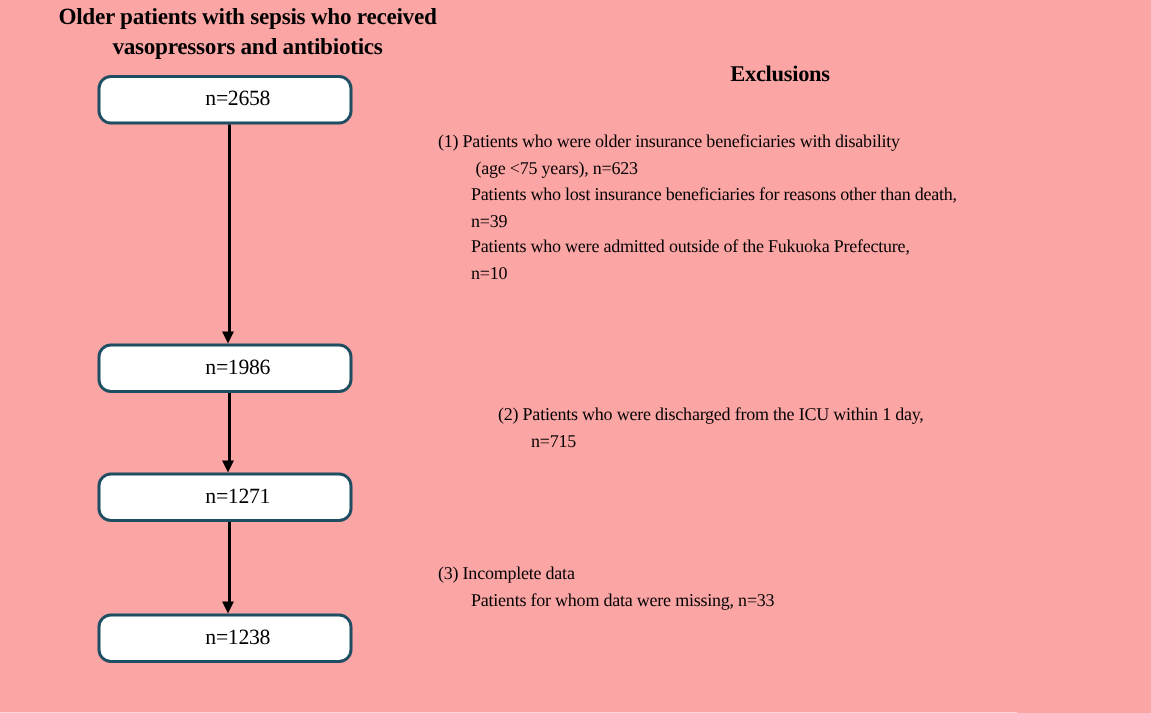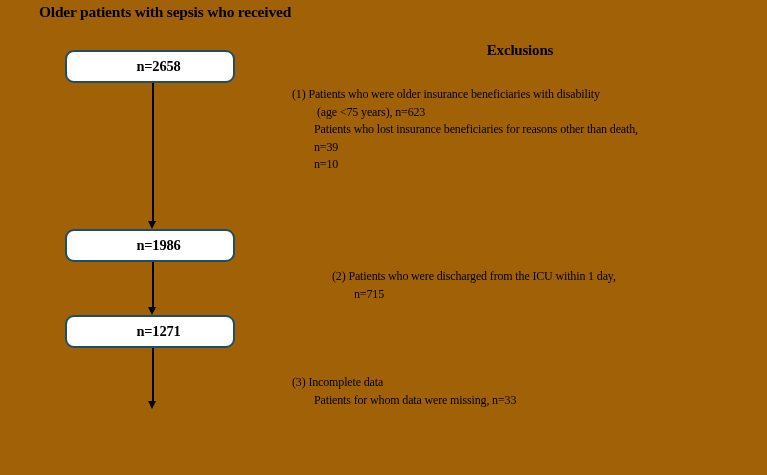--- a/index.html
+++ b/index.html
@@ -8,21 +8,21 @@
     background: #ffffff;
   }
   body {
     font-family: "Liberation Serif", "DejaVu Serif", serif;
     color: #000000;
   }
   #canvas {
     position: relative;
     width: 767px;
     height: 475px;
-    background: #a16207;
+    background: #fca5a5;
     overflow: hidden;
   }
 
   
   .flow-title {
     position: absolute;
     left: 0px;
     top: 2px;
     width: 330px;
     text-align: center;
@@ -39,21 +39,21 @@
     left: 65px;
     width: 170px;
     height: 33px;
     box-sizing: border-box;
     border: 2px solid #1f4e62;
     border-radius: 9px;
     background: #ffffff;
     display: flex;
     align-items: center;
     justify-content: center;
-    font-weight: bold;
+    font-weight: normal;
     font-size: 14.5px;
     letter-spacing: -0.2px;
     padding-left: 17px;
   }
   #box1 { top: 50px; }
   #box2 { top: 229px; }
   #box3 { top: 315px; }
   #box4 { top: 409px; }
 
   .connector {
@@ -124,25 +124,27 @@
   .excl-line.indent { padding-left: 22px; }
   .excl-line.indent-sm { padding-left: 25px; }
 </style>
 </head>
 <body>
 
 <div id="canvas">
 
   <div class="flow-title">
     <span class="line1">Older patients with sepsis who received</span>
+    <span class="line2">vasopressors and antibiotics</span>
   </div>
 
   <div class="node-box" id="box1">n=2658</div>
   <div class="node-box" id="box2">n=1986</div>
   <div class="node-box" id="box3">n=1271</div>
+  <div class="node-box" id="box4">n=1238</div>
 
   <div class="connector" id="conn1">
     <div class="stem"></div>
     <div class="head"></div>
   </div>
   <div class="connector" id="conn2">
     <div class="stem"></div>
     <div class="head"></div>
   </div>
   <div class="connector" id="conn3">
@@ -151,20 +153,21 @@
   </div>
 
 
   <div class="exclusions-heading">Exclusions</div>
 
   <div class="excl-block" id="excl1">
     <span class="excl-line">(1) Patients who were older insurance beneficiaries with disability</span>
     <span class="excl-line indent-sm">(age &lt;75 years), n=623</span>
     <span class="excl-line indent">Patients who lost insurance beneficiaries for reasons other than death,</span>
     <span class="excl-line indent">n=39</span>
+    <span class="excl-line indent">Patients who were admitted outside of the Fukuoka Prefecture,</span>
     <span class="excl-line indent">n=10</span>
   </div>
 
   <div class="excl-block" id="excl2">
     <span class="excl-line">(2) Patients who were discharged from the ICU within 1 day,</span>
     <span class="excl-line indent">n=715</span>
   </div>
 
   <div class="excl-block" id="excl3">
     <span class="excl-line">(3) Incomplete data</span>

